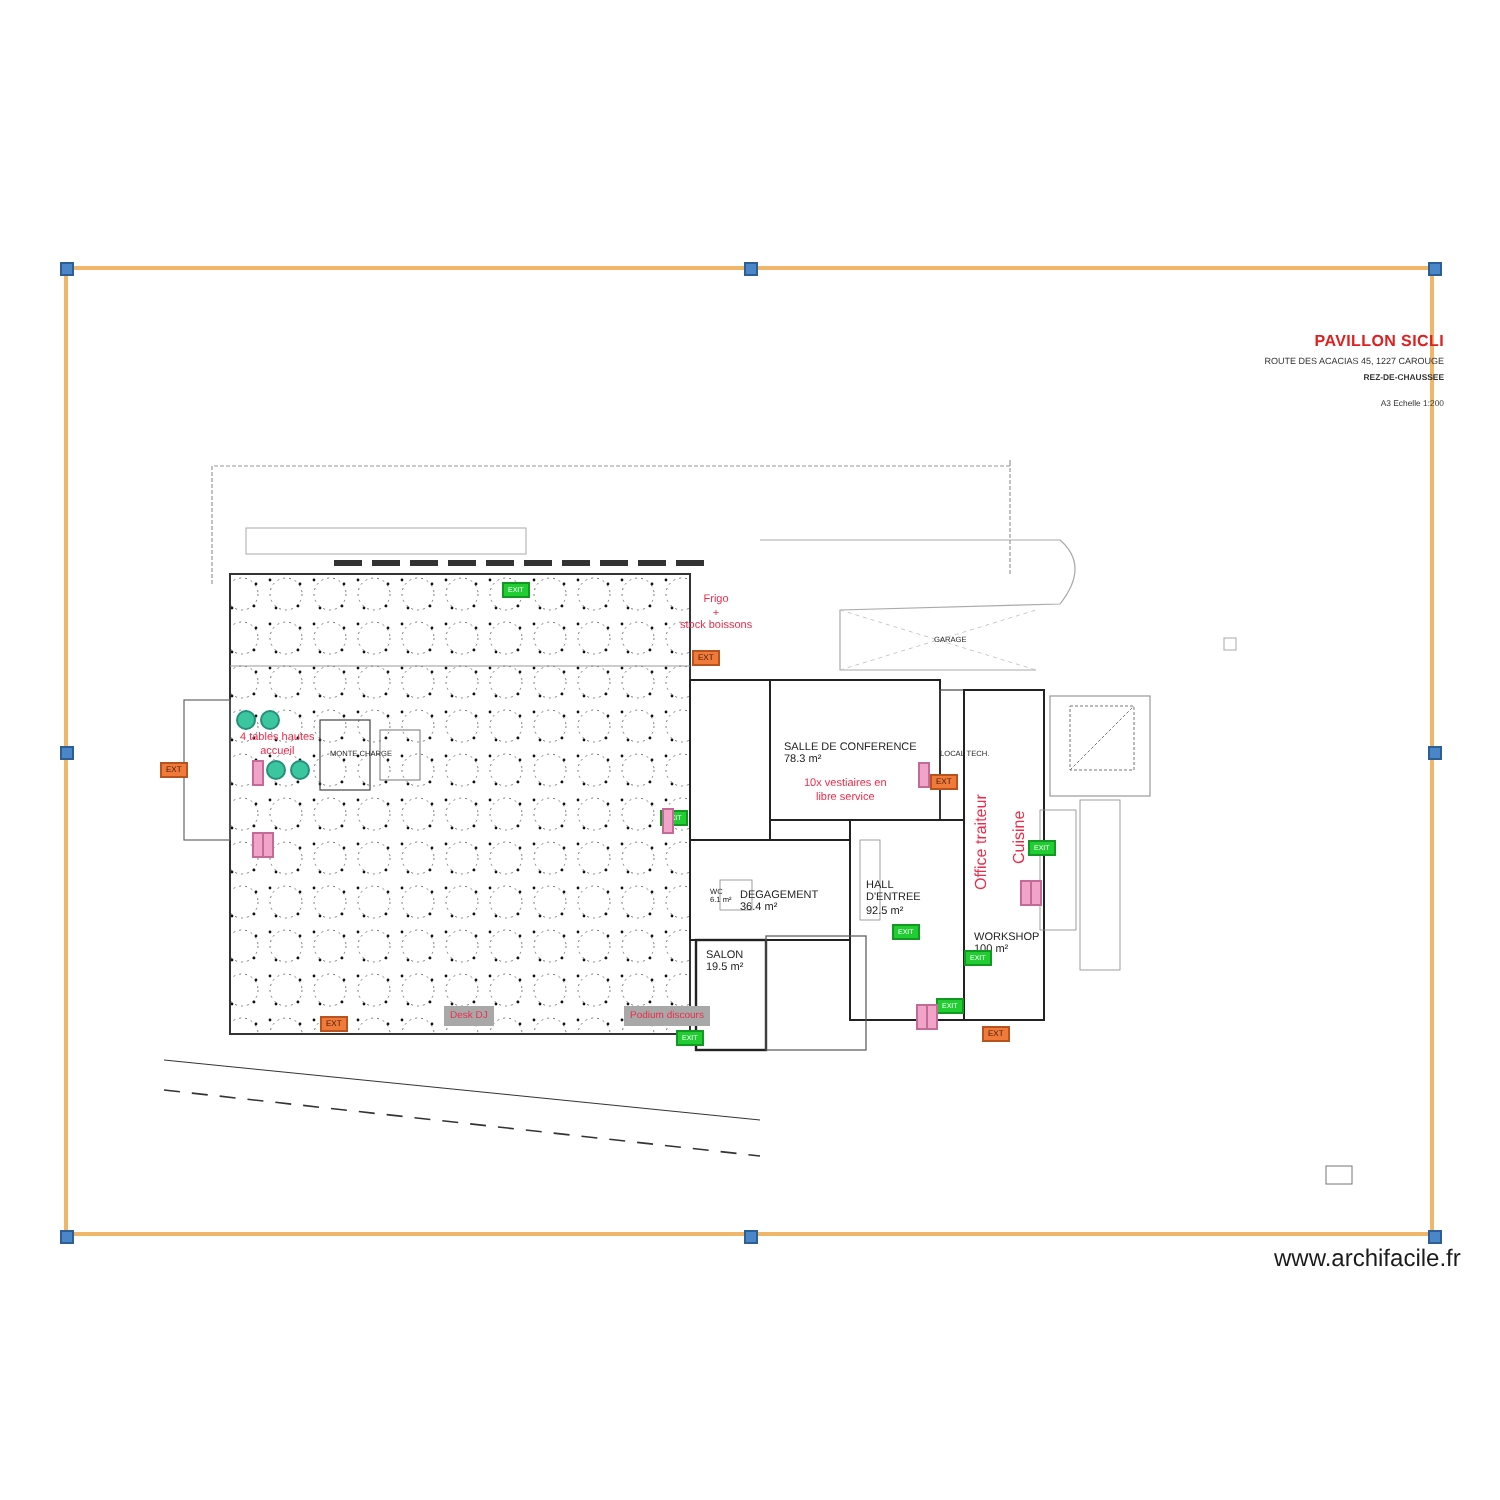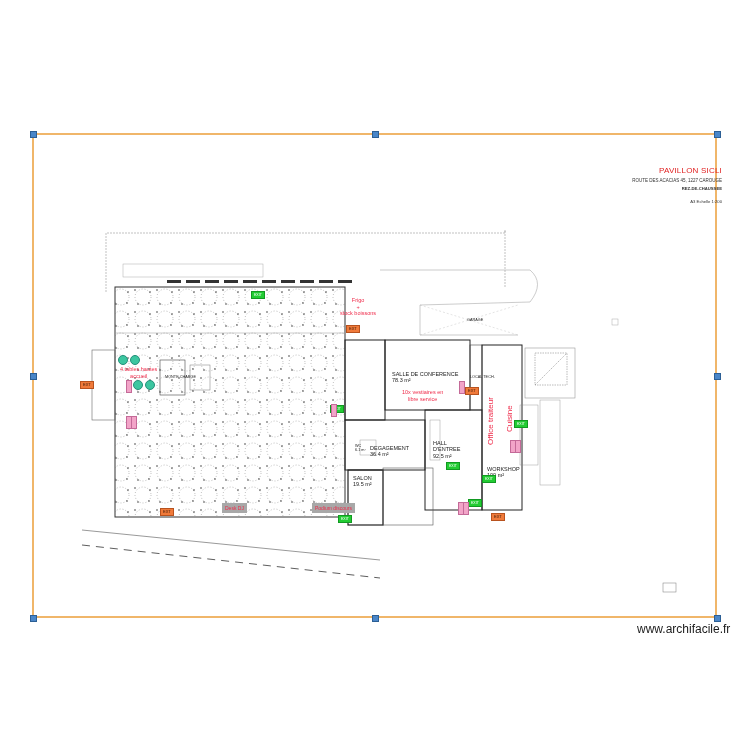--- a/index.html
+++ b/index.html
@@ -1,21 +1,21 @@
 <!DOCTYPE html>
 <html><head>
 <meta charset="utf-8">
 <style>
   html, body { margin:0; padding:0; background:#ffffff; }
   body { width:750px; height:750px; position:relative; overflow:hidden; font-family:"Liberation Sans", sans-serif; }
   .sheet { position:absolute; left:32px; top:133px; width:685px; height:485px; border:2px solid #f0b66a; box-sizing:border-box; background:#fff; }
   .handle { position:absolute; width:5px; height:5px; background:#4a86c8; border:1px solid #2c5f95; }
   .plan-svg { position:absolute; left:0; top:0; }
   .title-block { position:absolute; right:28px; top:166px; text-align:right; }
-  .title-block .t1 { color:#e02020; font-weight:normal; font-size:8px; letter-spacing:0.2px; }
+  .title-block .t1 { color:#e02020; font-weight:bold; font-size:8px; letter-spacing:0.2px; }
   .title-block .t2 { color:#333; font-size:4.5px; margin-top:3px; }
   .title-block .t3 { color:#333; font-size:4.2px; font-weight:bold; margin-top:3px; }
   .title-block .t4 { color:#333; font-size:4.2px; margin-top:8px; }
   .lbl { position:absolute; font-size:5.5px; color:#222; line-height:1.15; white-space:nowrap; }
   .lbl.small { font-size:3.8px; }
   .red { position:absolute; color:#ef2b4a; font-size:5.5px; text-align:center; line-height:1.2; white-space:nowrap; }
   .red.big { font-size:8px; }
   .tag-green { position:absolute; background:#22cc33; color:#fff; font-size:3.5px; height:6px; line-height:6px; padding:0 2px; border:1px solid #129922; }
   .tag-orange { position:absolute; background:#f07a3a; color:#3b1a08; font-size:4px; height:6px; line-height:6px; padding:0 2px; border:1px solid #b8521e; }
   .tag-gray { position:absolute; background:#a8a8a8; color:#ef2b4a; font-size:5px; height:10px; line-height:10px; padding:0 3px; }

